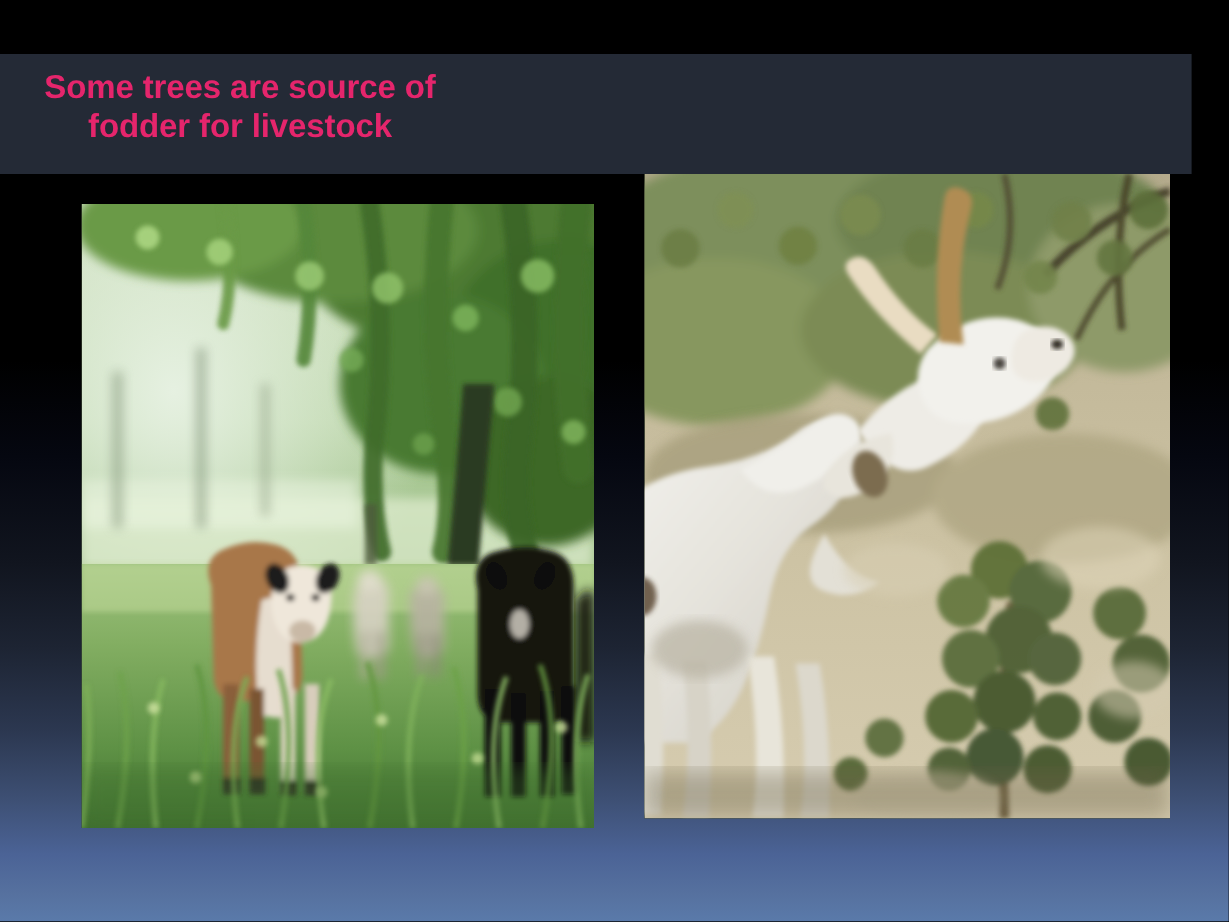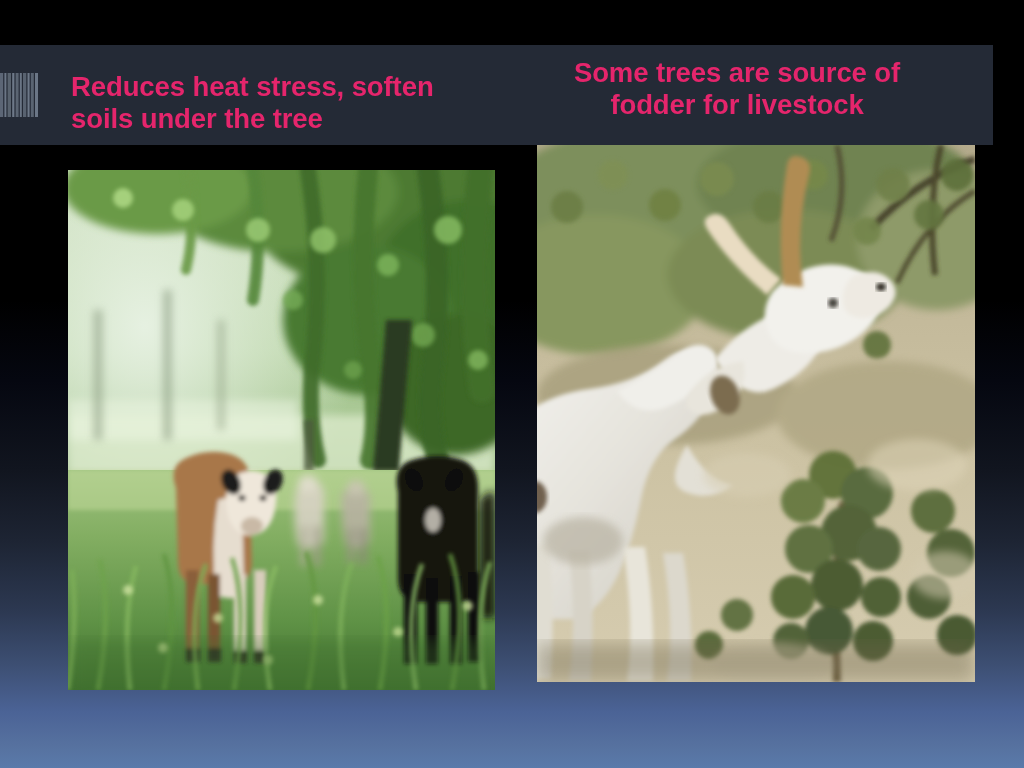--- a/index.html
+++ b/index.html
@@ -89,37 +89,20 @@
   .photo svg{ display:block; width:100%; height:100%; }
 </style>
 </head>
 <body>
 
 <div id="slide">
 
   <div id="caption-band">
     <div id="caption-columns">
 
-      <div class="caption-col left">
-        <span id="bullet-icon">
-          <svg viewBox="0 0 38 44" preserveAspectRatio="none">
-            <rect x="0" y="0" width="3.2" height="44" fill="#5c6676"></rect>
-            <rect x="4.4" y="0" width="2.0" height="44" fill="#6b7686"></rect>
-            <rect x="7.6" y="0" width="3.4" height="44" fill="#59636f"></rect>
-            <rect x="12.2" y="0" width="2.2" height="44" fill="#6e7989"></rect>
-            <rect x="15.6" y="0" width="3.0" height="44" fill="#5b6573"></rect>
-            <rect x="19.8" y="0" width="2.0" height="44" fill="#6a7585"></rect>
-            <rect x="23.0" y="0" width="3.3" height="44" fill="#586270"></rect>
-            <rect x="27.5" y="0" width="2.1" height="44" fill="#6d7888"></rect>
-            <rect x="30.8" y="0" width="3.0" height="44" fill="#5a6472"></rect>
-            <rect x="35.0" y="0" width="3.0" height="44" fill="#6b7686"></rect>
-          </svg>
-        </span>
-        <div id="caption-text-left" class="caption-text">Reduces heat stress, soften soils under the tree</div>
-      </div>
 
       <div class="caption-col right">
         <div id="caption-text-right" class="caption-text">Some trees are source of fodder for livestock</div>
       </div>
 
     </div>
   </div>
 
   <div class="photo" id="photo-left">
     <svg viewBox="0 0 427 520" preserveAspectRatio="none">

